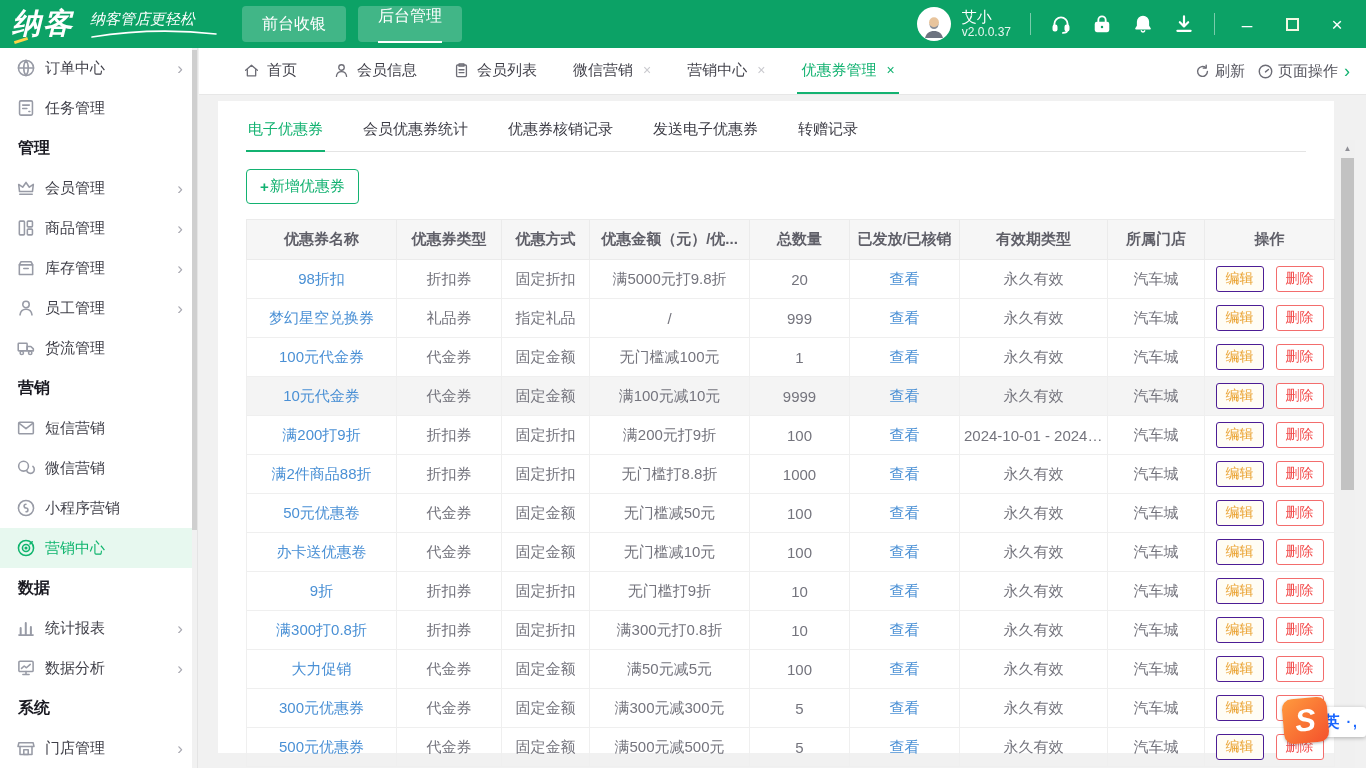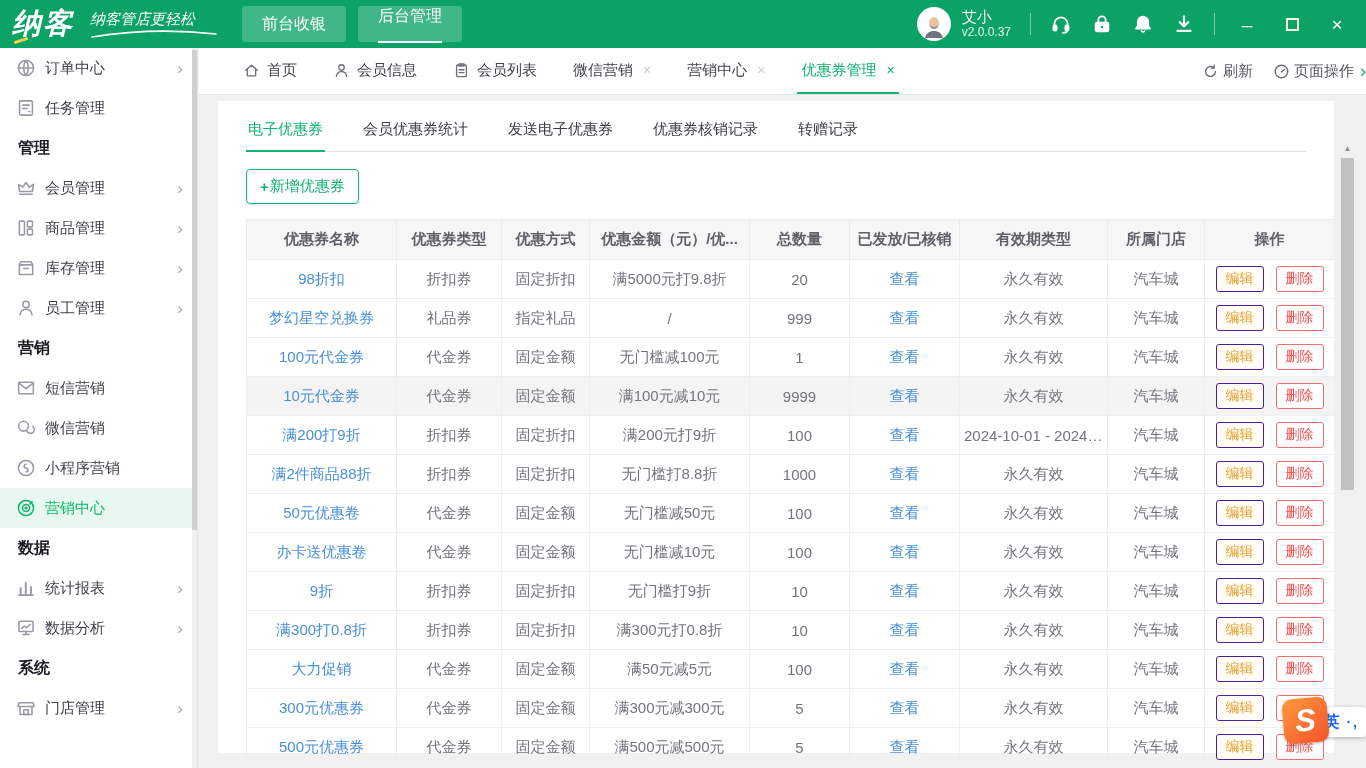--- a/index.html
+++ b/index.html
@@ -45,21 +45,21 @@
 
   
   .main { position:absolute; left:199px; top:48px; right:0; bottom:0; }
   .tabbar { height:47px; background:#fff; display:flex; align-items:stretch; padding-left:40px; border-bottom:1px solid #e7e7e7; }
   .tab { display:flex; align-items:center; gap:7px; padding:0 4px; margin-right:28px; font-size:15px; color:#43434c; cursor:pointer; border-bottom:2px solid transparent; }
   .tab .ticon { width:17px; height:17px; color:#6d6d76; }
   .tab .ticon svg { width:100%; height:100%; }
   .tab .tclose { color:#c9c9ce; font-size:14px; margin-left:3px; }
   .tab.active { color:#13b271; border-bottom-color:#13b271; }
   .tab.active .tclose { color:#13b271; }
-  .tab-actions { margin-left:auto; display:flex; align-items:center; gap:20px; padding-right:0; color:#55555e; font-size:15px; }
+  .tab-actions { margin-left:auto; display:flex; align-items:center; gap:12px; padding-right:16px; color:#55555e; font-size:15px; }
   .tab-action { display:flex; align-items:center; gap:4px; cursor:pointer; }
   .tab-action .aicon { width:17px; height:17px; color:#6d6d76; }
   .tab-action .aicon svg { width:100%; height:100%; }
   .tab-action .achev { color:#13b271; font-size:18px; line-height:1; margin-left:2px; }
 
   .content { position:absolute; top:47px; left:0; right:0; bottom:0; background:#f1f1f1; padding:6px 32px 0 19px; }
   .card { background:#fff; height:calc(100% - 15px); padding:0 28px; }
   .subtabs { display:flex; gap:36px; border-bottom:1px solid #e4e4e4; padding-top:9px; }
   .subtab { font-size:15px; color:#3c3c45; padding:10px 2px 11px; border-bottom:2px solid transparent; margin-bottom:-1px; cursor:pointer; }
   .subtab.active { color:#13b271; border-bottom-color:#13b271; }
@@ -199,20 +199,29 @@
           <span class="arrow">›</span>
         </div>
         <div class="side-item">
           <span class="sicon"><svg viewBox="0 0 18 18" fill="none" stroke="currentColor" stroke-width="1.4" stroke-linecap="round" stroke-linejoin="round">
               <circle cx="9" cy="5.8" r="2.9"></circle>
               <path d="M3.6 15.2c.5-3.4 2.5-5 5.4-5s4.9 1.6 5.4 5"></path>
             </svg></span>
           <span class="slabel">员工管理</span>
           <span class="arrow">›</span>
         </div>
+        <div class="side-item">
+          <span class="sicon"><svg viewBox="0 0 18 18" fill="none" stroke="currentColor" stroke-width="1.4" stroke-linecap="round" stroke-linejoin="round">
+              <rect x="2" y="4.8" width="8" height="6.8" rx=".6"></rect>
+              <path d="M10 7.6h3.4l2.2 2.2v1.8H10z"></path>
+              <circle cx="5.2" cy="13.4" r="1.5"></circle>
+              <circle cx="12.8" cy="13.4" r="1.5"></circle>
+            </svg></span>
+          <span class="slabel">货流管理</span>
+        </div>
         <div class="side-section">营销</div>
         <div class="side-item">
           <span class="sicon"><svg viewBox="0 0 18 18" fill="none" stroke="currentColor" stroke-width="1.4" stroke-linecap="round" stroke-linejoin="round">
               <rect x="2.4" y="3.8" width="13.2" height="10.4" rx="1"></rect>
               <path d="M3.2 5l5.8 4.6L14.8 5"></path>
             </svg></span>
           <span class="slabel">短信营销</span>
         </div>
         <div class="side-item">
           <span class="sicon"><svg viewBox="0 0 18 18" fill="none" stroke="currentColor" stroke-width="1.4" stroke-linecap="round" stroke-linejoin="round">
@@ -326,22 +335,22 @@
           <span class="achev">›</span>
         </div>
       </div>
     </div>
 
     <div class="content">
       <div class="card">
         <div class="subtabs" id="subtab-list">
             <div class="subtab active">电子优惠券</div>
             <div class="subtab">会员优惠券统计</div>
+            <div class="subtab">优惠券核销记录</div>
             <div class="subtab">发送电子优惠券</div>
-            <div class="subtab">优惠券核销记录</div>
             <div class="subtab">转赠记录</div>
           </div>
         <button class="add-btn">
           <span class="plus">+</span>
           <span>新增优惠券</span>
         </button>
         <table>
           <colgroup id="cols">
               <col style="width: 150px;">
               <col style="width: 105px;">

